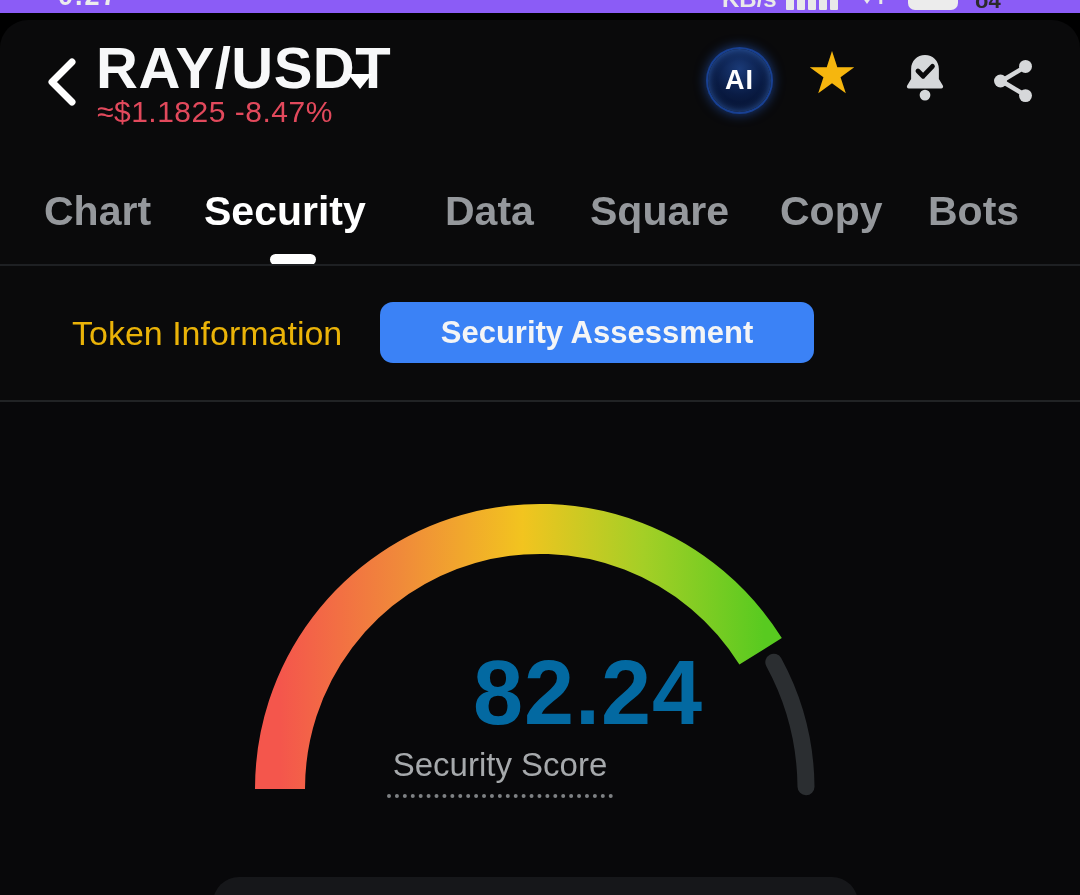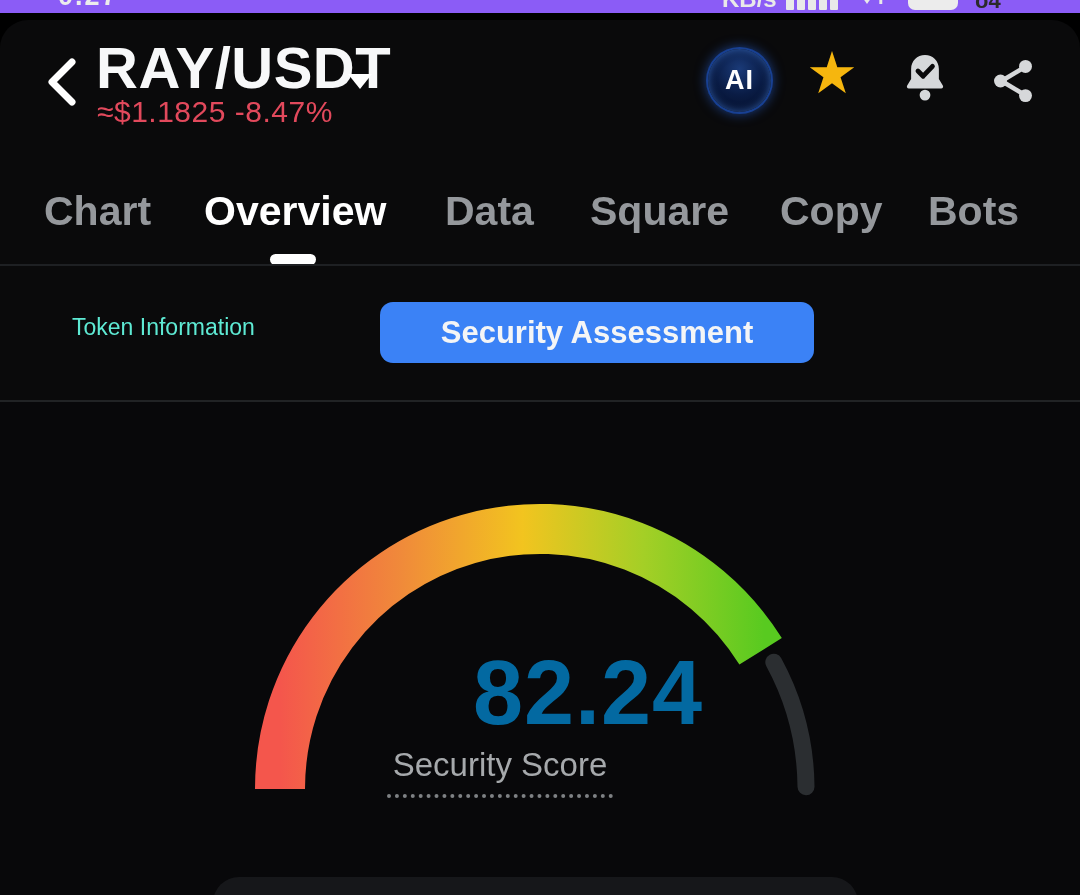--- a/index.html
+++ b/index.html
@@ -37,21 +37,21 @@
 
   
   .tabbar{position:absolute;left:0;top:185px;width:1080px;height:80px;}
   .tab{position:absolute;top:0;font-size:41px;font-weight:700;color:#95989c;line-height:52px;cursor:pointer;}
   .tab.active{color:#ffffff;}
   .tab-underline{position:absolute;left:270px;top:254px;width:46px;height:11px;border-radius:6px;background:#fff;}
   .tab-fade{position:absolute;right:0;top:180px;width:70px;height:75px;background:linear-gradient(to right, rgba(10,10,11,0), rgba(10,10,11,.9));pointer-events:none;}
   .divider1{position:absolute;left:0;top:264px;width:1080px;height:2px;background:#1e2023;}
 
   
-  .subtab-plain{position:absolute;left:72px;top:314px;font-size:23px;font-weight:500;color:#5eead4;cursor:pointer;}
+  .subtab-plain{position:absolute;left:72px;top:314px;font-size:34px;font-weight:500;color:#eab308;cursor:pointer;}
   .subtab-pill{position:absolute;left:380px;top:302px;width:434px;height:61px;border-radius:13px;background:#3b82f6;
                display:flex;align-items:center;justify-content:center;cursor:pointer;}
   .subtab-pill span{font-size:31px;font-weight:700;color:#f4f5f6;}
   .divider2{position:absolute;left:0;top:400px;width:1080px;height:2px;background:#212325;}
 
   
   .content{position:absolute;left:0;top:402px;width:1080px;height:493px;background:#08080a;}
   .gauge-svg{position:absolute;left:0;top:0;}
   .score{position:absolute;left:0;top:642px;width:1080px;text-align:center;font-size:90px;font-weight:800;letter-spacing:1px;}
   .score-label-wrap{position:absolute;left:0;top:746px;width:1000px;text-align:center;}
@@ -115,21 +115,21 @@
       <line x1="6.5" y1="12" x2="17.5" y2="5.4" stroke="#d6d8da" stroke-width="2.2"></line>
       <line x1="6.5" y1="12" x2="17.5" y2="18.6" stroke="#d6d8da" stroke-width="2.2"></line>
       <circle cx="18" cy="5" r="3.1" fill="#d6d8da"></circle>
       <circle cx="6" cy="12" r="3.1" fill="#d6d8da"></circle>
       <circle cx="18" cy="19" r="3.1" fill="#d6d8da"></circle>
     </svg>
   </div>
 
   <div class="tabbar">
     <span class="tab" style="left:44px">Chart</span>
-    <span class="tab active" style="left:204px">Overview</span>
+    <span class="tab active" style="left:204px">Security</span>
     <span class="tab" style="left:445px">Data</span>
     <span class="tab" style="left:780px">Copy</span>
     <span class="tab" style="left:590px">Square</span>
     <span class="tab" style="left:928px">Bots</span>
   </div>
   <div class="tab-underline"></div>
   <div class="tab-fade"></div>
   <div class="divider1"></div>
 
   <div class="subtab-plain">Token Information</div>

